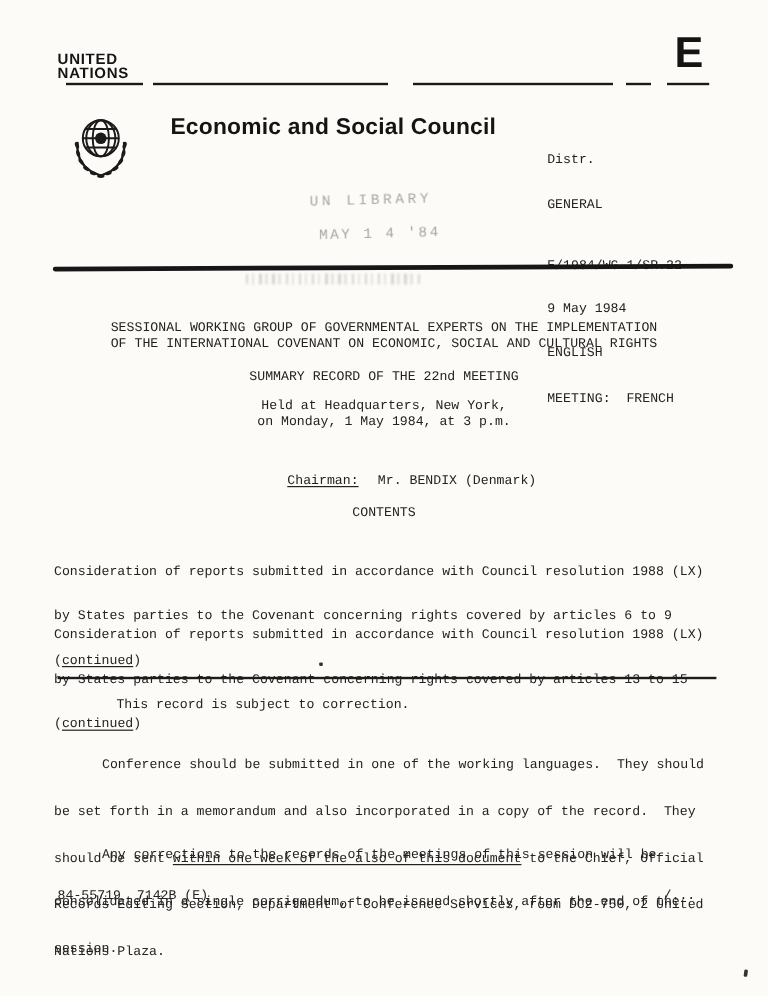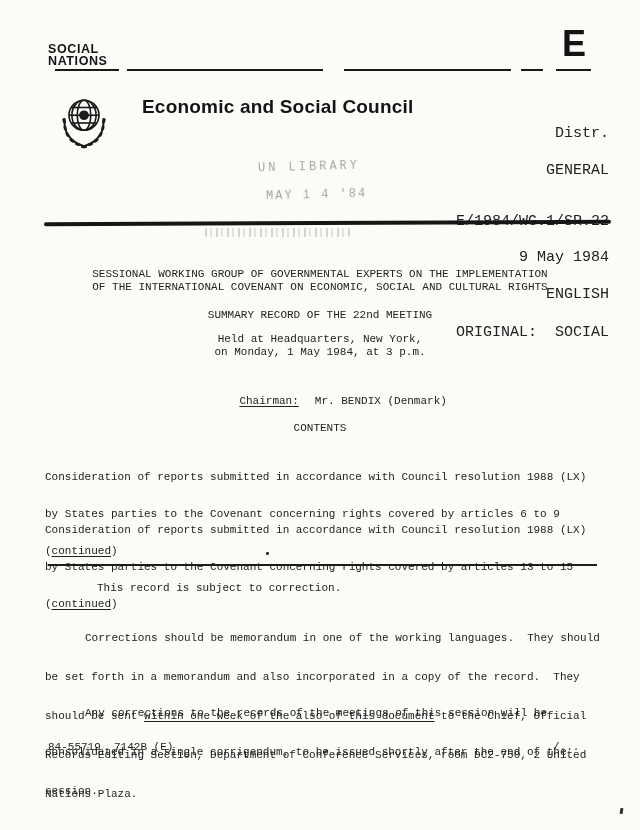--- a/index.html
+++ b/index.html
@@ -14,21 +14,21 @@
     font-family:"Liberation Mono", monospace;
   }
   .abs { position:absolute; }
   .mono {
     font-family:"Liberation Mono", monospace;
     font-size:11px;
     line-height:12.4px;
     color:#222;
     white-space:pre;
   }
-  .mono-sm { font-size:15px; line-height:12.2px;text-align:right; }
+  .mono-sm { font-size:11px; line-height:12.2px; }
   .sans-bold { font-family:"Liberation Sans", sans-serif; font-weight:bold; color:#141414; }
   .org-name { font-size:12.5px; line-height:11.5px; letter-spacing:0.6px; }
   .doc-letter { font-size:36px; line-height:34px; }
   .council-title { font-size:19px; letter-spacing:0.2px; }
   .centered { left:45px; width:550px; text-align:center; }
   .u { text-decoration:underline; text-underline-offset:2px;text-align:center; }
   .rule-top {
     left:55px; top:69px; width:536px; height:2px;
     background:linear-gradient(90deg,
       #191919 0 12%, transparent 12% 13.5%,
@@ -64,21 +64,21 @@
   .chair-gap { margin-left:16px; }
   .speck { background:#333; border-radius:1px; }
   .emblem { left:53px; top:91px; }
 </style>
 </head>
 <body>
 
 <div class="page">
 
   <div class="abs sans-bold org-name" style="left:48px; top:44px;">
-    <div>SOCIAL</div>
+    <div>UNITED</div>
     <div>NATIONS</div>
   </div>
 
   <div class="abs sans-bold doc-letter" style="left:562px; top:27px;">E</div>
 
   <div class="abs rule-top"></div>
 
   <div class="abs emblem">
     <svg width="62" height="64" viewBox="0 0 64 66">
       <g stroke="#1b1b1b" fill="none" stroke-width="1.7">
@@ -111,21 +111,21 @@
   </div>
 
   <div class="abs sans-bold council-title" style="left:142px; top:96px;">Economic and Social Council</div>
 
   <div class="abs mono mono-sm" style="left:456px; top:104px;">
     <div>Distr.</div>
     <div>GENERAL</div>
     <div style="margin-top:14px;">E/1984/WG.1/SR.22</div>
     <div>9 May 1984</div>
     <div>ENGLISH</div>
-    <div style="margin-top:2px;">ORIGINAL:  SOCIAL</div>
+    <div style="margin-top:2px;">MEETING:  FRENCH</div>
   </div>
 
   <div class="abs stamp" style="left:258px; top:160px;">UN LIBRARY</div>
   <div class="abs stamp" style="left:266px; top:188px; letter-spacing:2px;">MAY 1 4 '84</div>
 
   <div class="abs rule-mid"></div>
   <div class="abs smudge"></div>
   <div class="abs speck" style="left:266px; top:552px; width:3px; height:3px;"></div>
 
   <div class="abs mono centered" style="top:268px;">SESSIONAL WORKING GROUP OF GOVERNMENTAL EXPERTS ON THE IMPLEMENTATION</div>
@@ -150,21 +150,21 @@
     <div>Consideration of reports submitted in accordance with Council resolution 1988 (LX)</div>
     <div>by States parties to the Covenant concerning rights covered by articles 13 to 15</div>
     <div><span>(</span><span class="u">continued</span><span>)</span></div>
   </div>
 
   <div class="abs rule-foot"></div>
 
   <div class="abs mono indent" style="left:57px; top:582px;">This record is subject to correction.</div>
 
   <div class="abs mono" style="left:45px; top:606px; width:570px; line-height:13px;">
-    <div class="indent">Corrections should be memorandum in one of the working languages.  They should</div>
+    <div class="indent">Conference should be submitted in one of the working languages.  They should</div>
     <div>be set forth in a memorandum and also incorporated in a copy of the record.  They</div>
     <div><span>should be sent </span><span class="u">within one week of the also of this document</span><span> to the Chief, Official</span></div>
     <div>Records Editing Section, Department of Conference Services, room DC2-750, 2 United</div>
     <div>Nations Plaza.</div>
   </div>
 
   <div class="abs mono" style="left:45px; top:681px; width:570px; line-height:13px;">
     <div class="indent">Any corrections to the records of the meetings of this session will be</div>
     <div>consolidated in a single corrigendum, to be issued shortly after the end of the</div>
     <div>session.</div>

